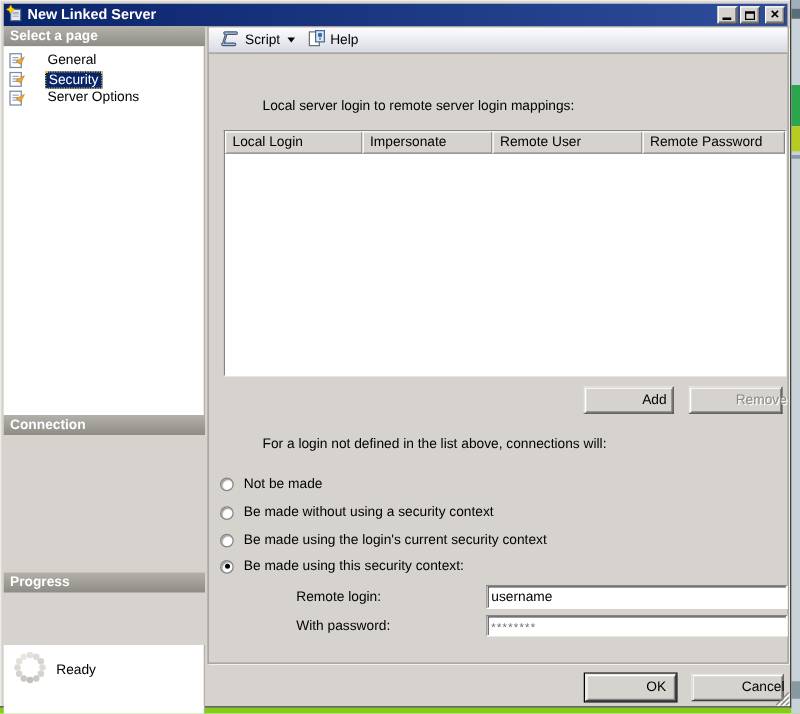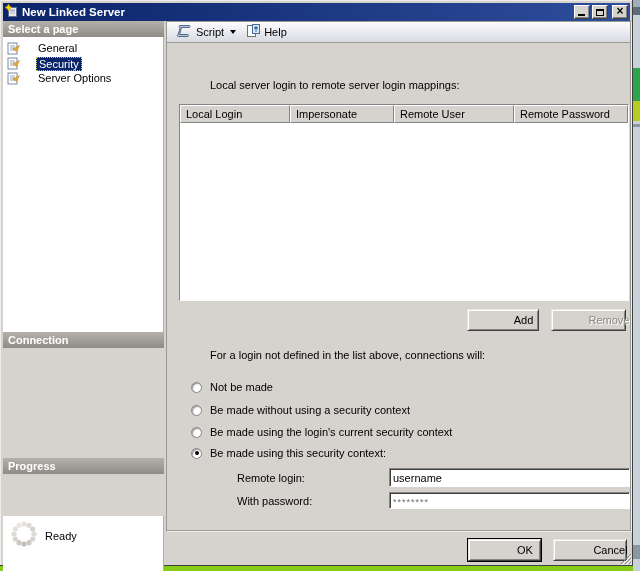--- a/index.html
+++ b/index.html
@@ -79,21 +79,21 @@
   .btn { background:#d6d3ce; border:1px solid; border-color:#e8e6e1 #404040 #404040 #e8e6e1;
          box-shadow: inset 1px 1px 0 #ffffff, inset -1px -1px 0 #848484;
          text-align:center; font-size:11px; font-family:"Liberation Sans", sans-serif;
          display:flex; align-items:center; justify-content:center; cursor:default;padding-left:41px; }
   .btn.disabled { color:#8a8a84; text-shadow:1px 1px 0 #fff; }
   .btn.default-btn { box-shadow: 0 0 0 1px #000, inset 1px 1px 0 #ffffff, inset -1px -1px 0 #848484; }
   .add-btn { position:absolute; left:300px; top:287px; width:72px; height:22px; }
   .remove-btn { position:absolute; left:384px; top:287px; width:75px; height:22px; }
 
   
-  .radio-row { position:absolute; left:24px; display:flex; align-items:center; gap:8px; height:14px; cursor:default; }
+  .radio-row { position:absolute; left:9px; display:flex; align-items:center; gap:8px; height:14px; cursor:default; }
   .radio-circle { width:11px; height:11px; border-radius:50%; background:#fff;
                   border:1px solid #848484; box-shadow: inset 1px 1px 1px #9a9a9a; position:relative; flex:none; }
   .radio-circle.checked::after { content:""; position:absolute; left:2.5px; top:2.5px;
                   width:4px; height:4px; border-radius:50%; background:#000; }
 
   .field { position:absolute; background:#fff; border:1px solid; border-color:#848484 #fff #fff #848484;
            box-shadow: inset 1px 1px 0 #404040; font-family:"Liberation Sans", sans-serif;
            font-size:11px; padding:2px 3px; outline:none; }
   .login-field { left:222px; top:446px; width:241px; height:19px; }
   .pwd-field { left:222px; top:470px; width:241px; height:17px; font-size:9px; color:#6a6a6a;

